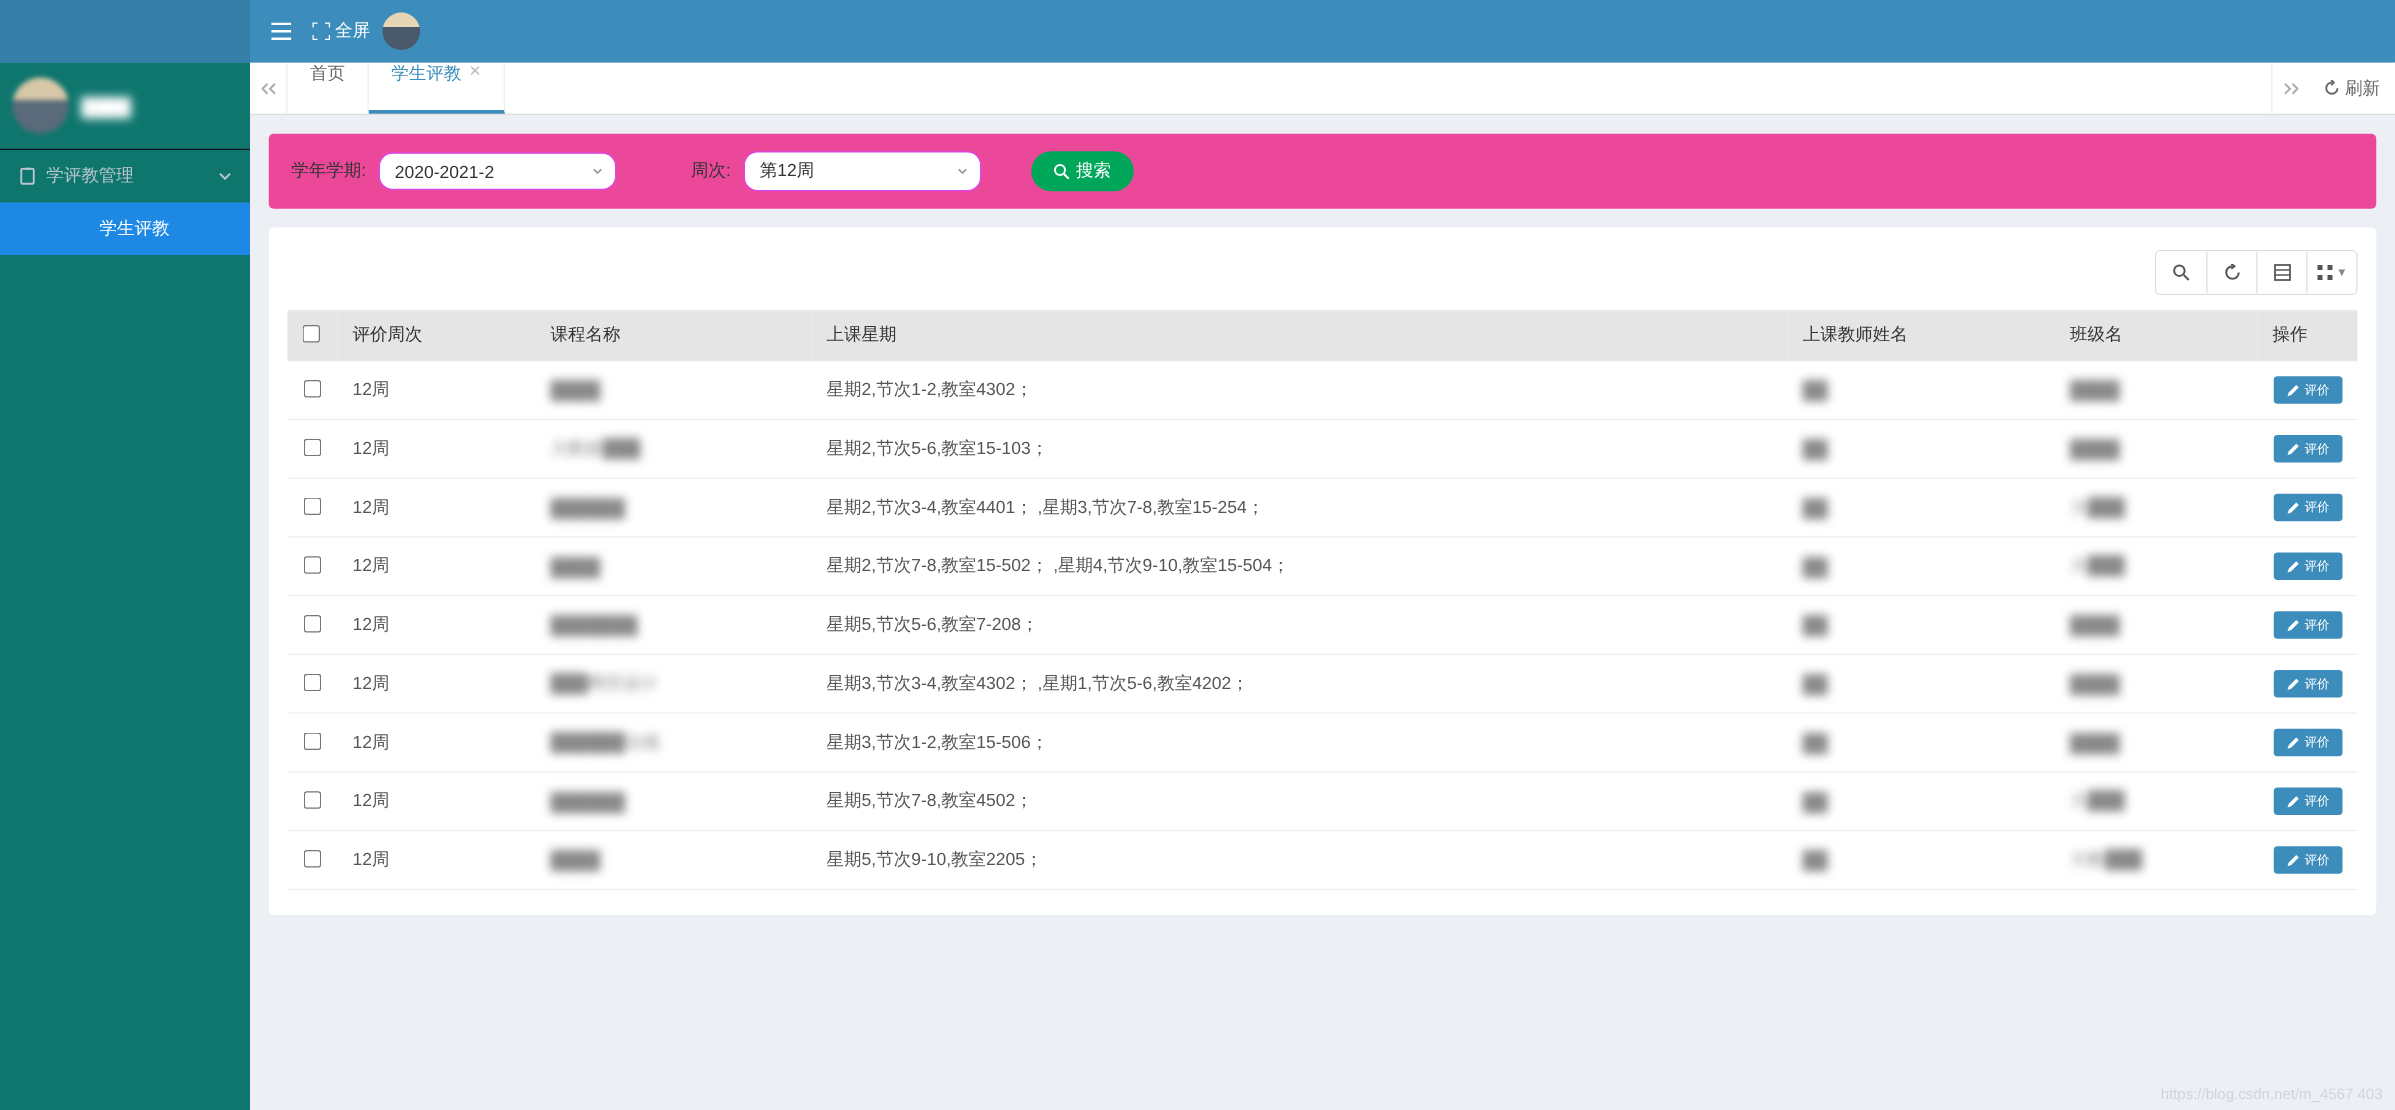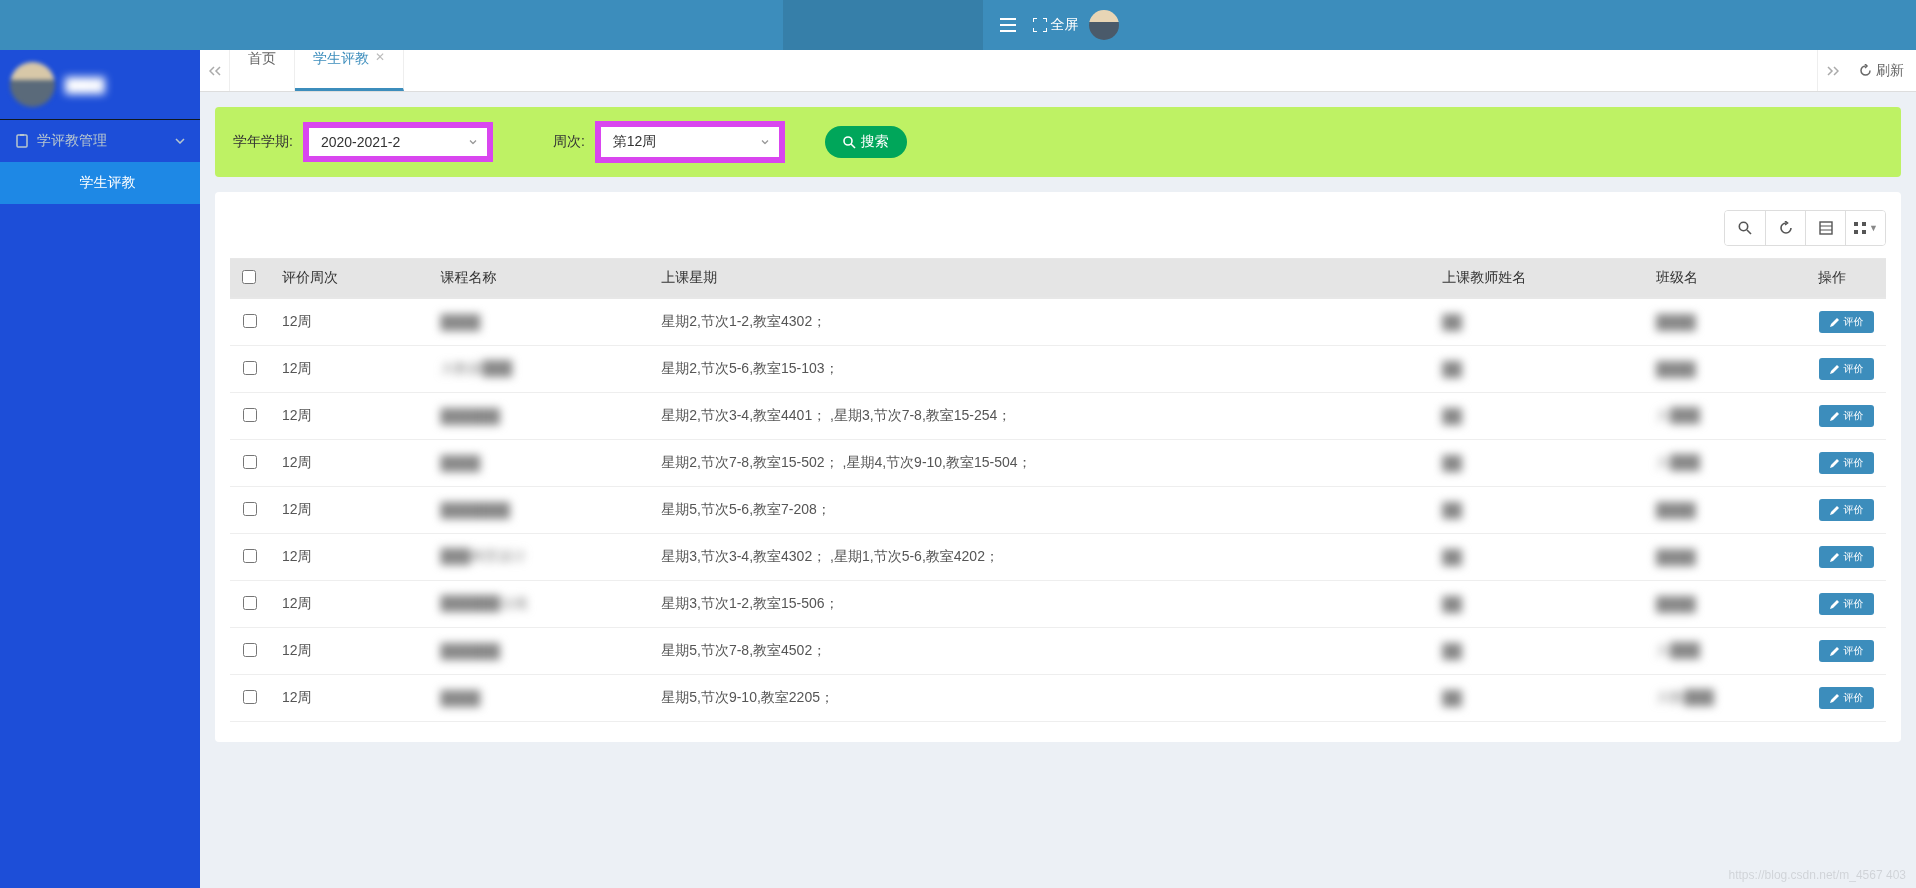--- a/index.html
+++ b/index.html
@@ -11,21 +11,21 @@
       overflow: hidden;
     }
     
     
     .top-header {
       position: fixed; top: 0; left: 0; right: 0;
       height: 50px;
       background: #3c8dbc;
       display: flex;
       align-items: center;
-      justify-content: center;
+      justify-content: flex-start;
       z-index: 100;
     }
     .top-header-left {
       display: flex; align-items: center;
     }
     .logo-area {
       width: 200px; height: 50px;
       background: #367fa9;
       display:flex; align-items:center; justify-content:center;
     }
@@ -43,21 +43,21 @@
     .fullscreen-btn { display:flex; align-items:center; gap:4px; cursor:pointer;}
     .user-avatar {
       width: 30px; height: 30px; border-radius: 50%;
       background: linear-gradient(#e8d5b5 40%, #4a5a6a 40%);
     }
     
     
     .sidebar {
       position: fixed; top: 50px; left: 0; bottom: 0;
       width: 200px;
-      background: #1d4ed8;
+      background: #0f766e;
       color: #b8c7ce;
     }
     .sidebar-user {
       display: flex; align-items: center;
       padding: 12px 10px;
       gap: 10px;
     }
     .sidebar-user-avatar {
       width: 45px; height: 45px; border-radius: 50%;
       background: linear-gradient(#d8c8a8 40%, #5a6a7a 40%);
@@ -124,32 +124,32 @@
       display:flex; align-items:center;
       padding: 0 12px;
       gap:8px;
       color:#666;
     }
     .refresh-btn { display:flex; align-items:center; gap:4px; cursor:pointer; }
     
     
     .panel {
       margin: 15px;
-      background: #bef264;
+      background: #ec4899;
       border-radius: 4px;
       padding: 14px 18px;
     }
     .search-row {
       display:flex; align-items:center; gap:10px;
     }
     .search-label { color:#333; }
     .select-box {
       position: relative;
-      border: 6px solid #d946ef;
-      border-radius: 0;
+      border: 1px solid #d946ef;
+      border-radius: 11px;
       padding: 6px 30px 6px 12px;
       min-width: 190px;
       background:#fff;
       cursor:pointer;
     }
     .select-box .caret {
       position:absolute; right:10px; top:50%; transform:translateY(-50%);
       color:#999;
     }
     .btn-search {

